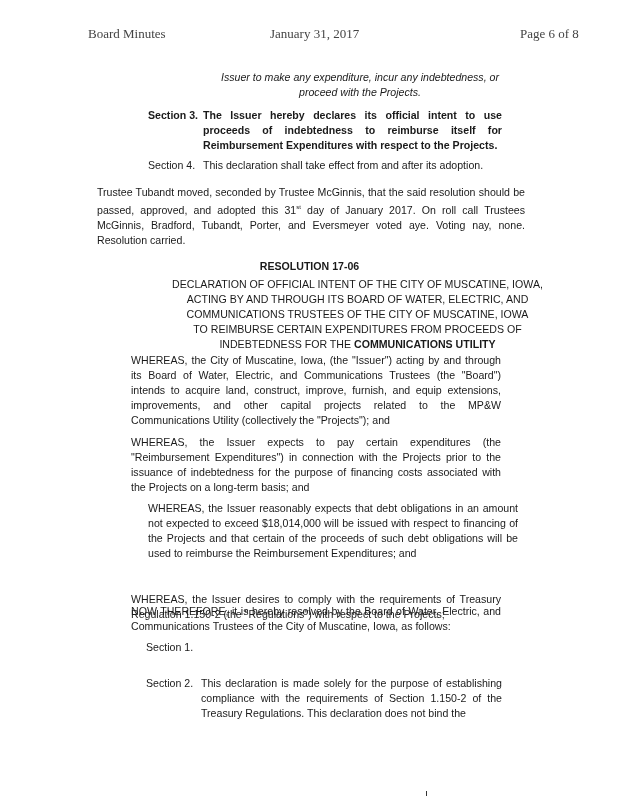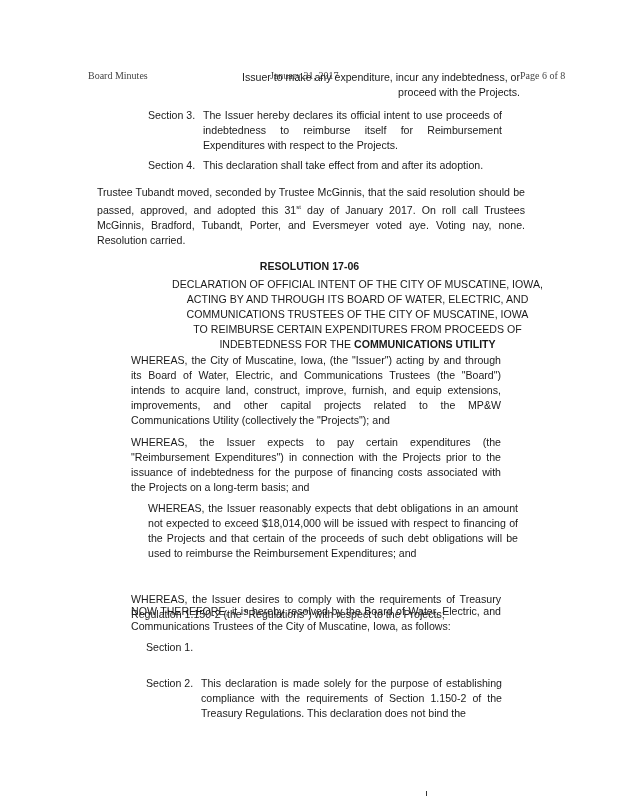--- a/index.html
+++ b/index.html
@@ -1,39 +1,39 @@
 <!DOCTYPE html>
 <html><head>
 <meta charset="utf-8">
 <style>
   html, body { margin:0; padding:0; background:#ffffff; }
   body { width:619px; height:800px; position:relative; overflow:hidden;
          font-family:"Liberation Sans", "DejaVu Sans", sans-serif; color:#1a1a1a; }
-  .hdr { position:absolute; top:26px; font-family:"Liberation Serif", serif; font-size:10px; color:#444;margin-top:44px; }
+  .hdr { position:absolute; top:26px; font-family:"Liberation Serif", serif; font-size:13px; color:#444; }
   .p { position:absolute; font-size:10.6px; line-height:15px; text-align:justify; }
   .sec { position:absolute; font-size:10.6px; line-height:15px; display:flex; }
   .sec .lbl { width:55px; flex:none; }
   .sec .txt { flex:1; text-align:justify; }
   .center { position:absolute; left:0; width:619px; text-align:center; font-size:10.6px; line-height:15px; }
   .bold { font-weight:bold; }
   .mark { position:absolute; left:426px; top:791px; width:1px; height:5px; background:#333; }
 </style>
 </head>
 <body>
 
 <div class="hdr" style="left:88px;">Board Minutes</div>
 <div class="hdr" style="left:270px;">January 31, 2017</div>
 <div class="hdr" style="left:520px;">Page 6 of 8</div>
 
-<div class="p" style="left:220px; top:70px; width:300px; text-align:right;">
+<div class="p" style="left:210px; top:70px; width:300px; text-align:center;font-style:italic;">
   <div>Issuer to make any expenditure, incur any indebtedness, or</div>
   <div>proceed with the Projects.</div>
 </div>
 
-<div class="sec" style="left:148px; top:108px; width:354px;">
+<div class="sec" style="left:148px; top:108px; width:354px;font-weight:bold;">
   <span class="lbl">Section 3.</span>
   <span class="txt">The Issuer hereby declares its official intent to use proceeds of indebtedness to reimburse itself for Reimbursement Expenditures with respect to the Projects.</span>
 </div>
 <div class="sec" style="left:148px; top:158px; width:370px;">
   <span class="lbl">Section 4.</span>
   <span class="txt" style="text-align:left;">This declaration shall take effect from and after its adoption.</span>
 </div>
 
 <div class="p" style="left:97px; top:185px; width:428px;">
   <span>Trustee Tubandt moved, seconded by Trustee McGinnis, that the said resolution should be passed, approved, and adopted this 31</span><sup style="font-size:6px;">st</sup><span> day of January 2017. On roll call Trustees McGinnis, Bradford, Tubandt, Porter, and Eversmeyer voted aye. Voting nay, none. Resolution carried.</span>

